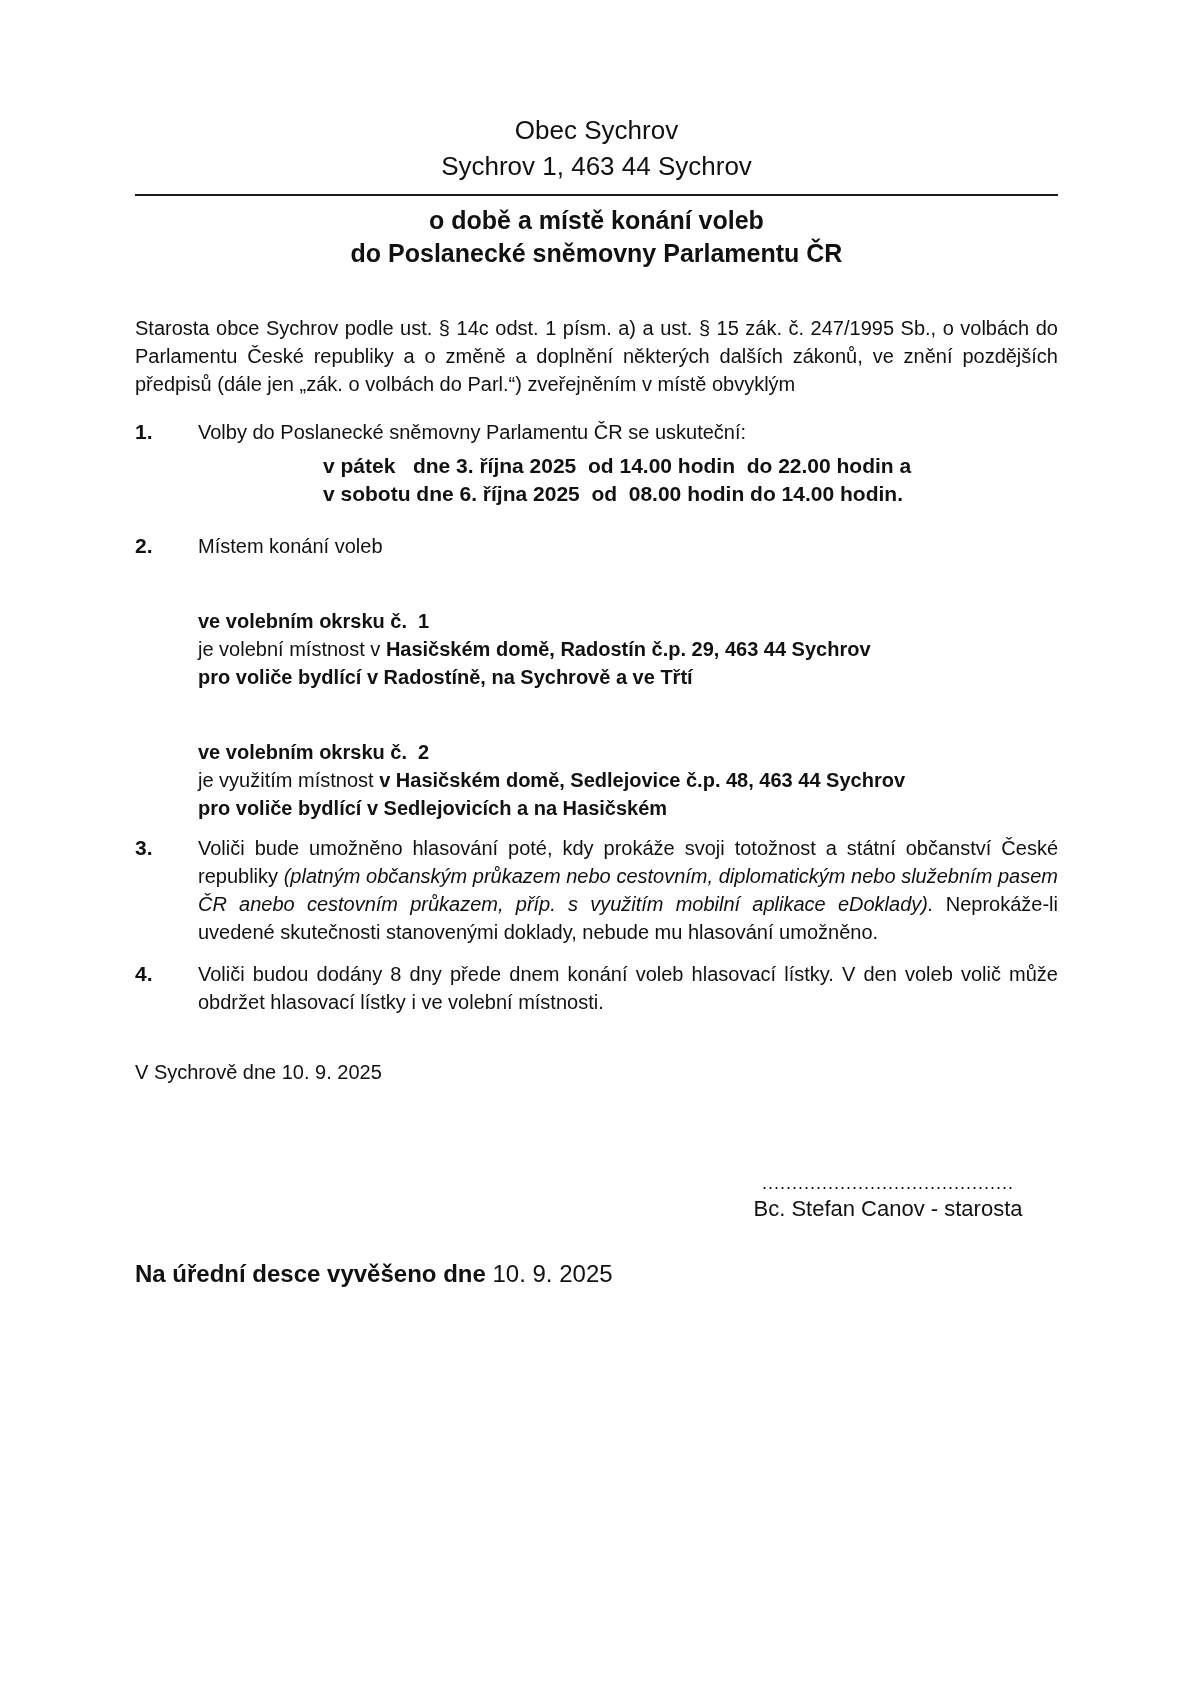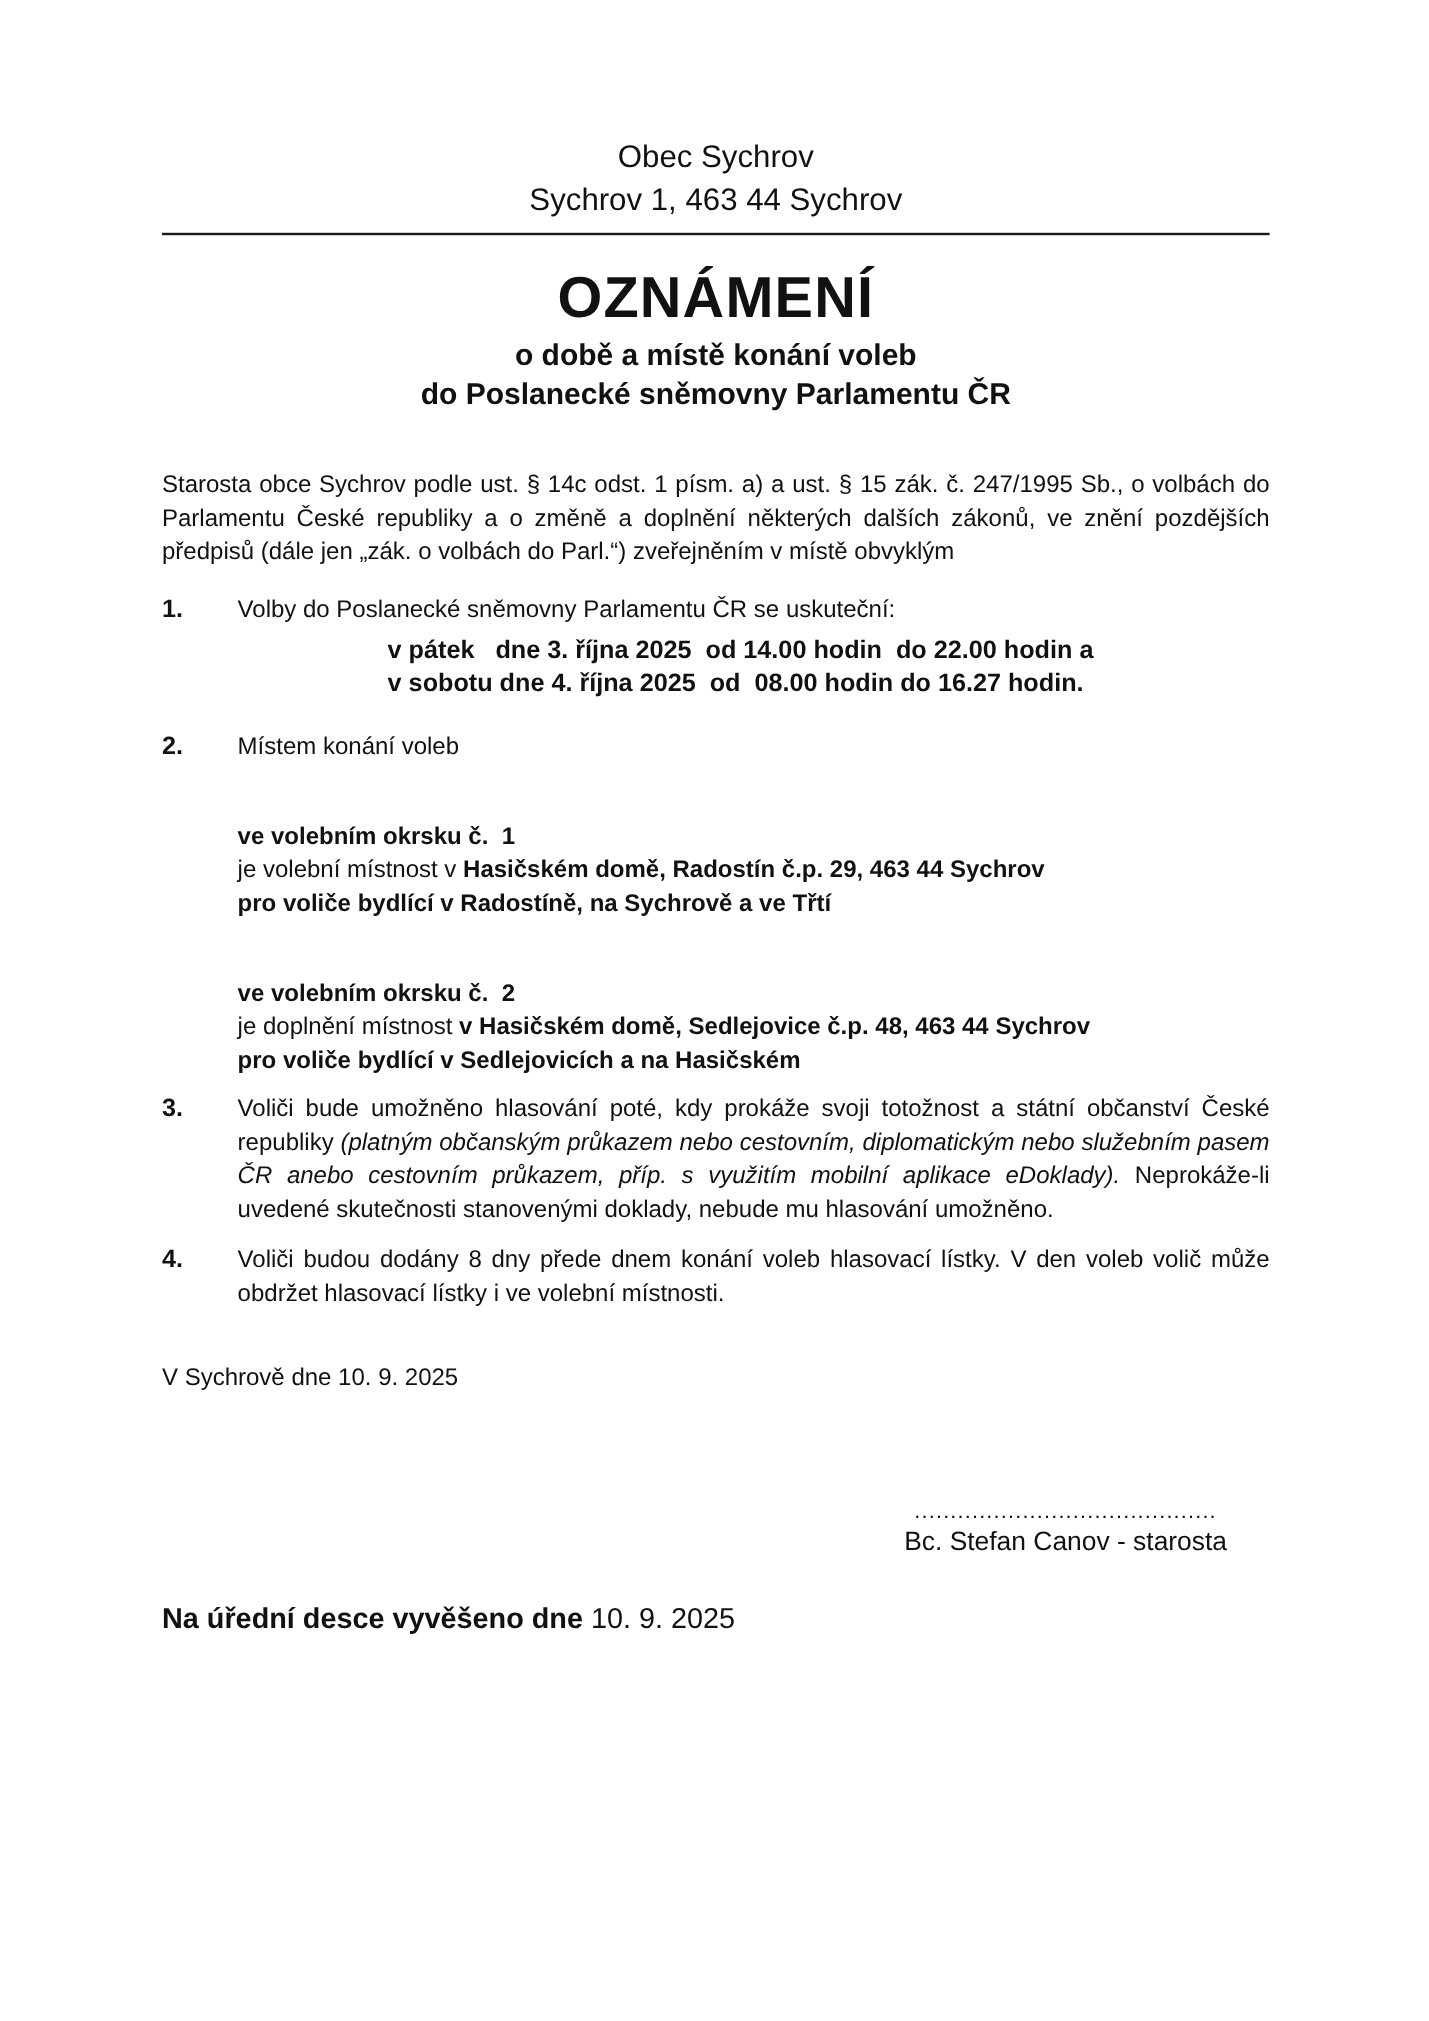--- a/index.html
+++ b/index.html
@@ -99,50 +99,49 @@
 
 <div class="page">
 
   <header class="doc-header">
     <div class="org">Obec Sychrov</div>
     <div class="addr">Sychrov 1, 463 44 Sychrov</div>
   </header>
 
   <hr class="rule">
 
-  <div class="title">OZNÁMENÍ</div>
   <div class="subtitle first">o době a místě konání voleb</div>
   <div class="subtitle">do Poslanecké sněmovny Parlamentu ČR</div>
 
   <p class="intro">Starosta obce Sychrov podle ust. § 14c odst. 1 písm. a) a ust. § 15 zák. č. 247/1995 Sb., o volbách do Parlamentu České republiky a o změně a doplnění některých dalších zákonů, ve znění pozdějších předpisů (dále jen „zák. o volbách do Parl.“) zveřejněním v místě obvyklým</p>
 
 
   <section class="num-item item1">
     <div class="num">1.</div>
     <div class="content">
       <div class="lead">Volby do Poslanecké sněmovny Parlamentu ČR se uskuteční:</div>
       <div class="schedule first">v pátek   dne 3. října 2025  od 14.00 hodin  do 22.00 hodin a</div>
-      <div class="schedule">v sobotu dne 4. října 2025  od  08.00 hodin do 16.27 hodin.</div>
+      <div class="schedule">v sobotu dne 6. října 2025  od  08.00 hodin do 14.00 hodin.</div>
     </div>
   </section>
 
   <section class="num-item item2">
     <div class="num">2.</div>
     <div class="content">
       <div class="lead">Místem konání voleb</div>
 
       <div class="district">
         <div class="d-title">ve volebním okrsku č.  1</div>
         <div class="d-room"><span>je volební místnost v </span><span class="b">Hasičském domě, Radostín č.p. 29, 463 44 Sychrov</span></div>
         <div class="d-voters b">pro voliče bydlící v Radostíně, na Sychrově a ve Třtí</div>
       </div>
 
       <div class="district">
         <div class="d-title">ve volebním okrsku č.  2</div>
-        <div class="d-room"><span>je doplnění místnost </span><span class="b">v Hasičském domě, Sedlejovice č.p. 48, 463 44 Sychrov</span></div>
+        <div class="d-room"><span>je využitím místnost </span><span class="b">v Hasičském domě, Sedlejovice č.p. 48, 463 44 Sychrov</span></div>
         <div class="d-voters b">pro voliče bydlící v Sedlejovicích a na Hasičském</div>
       </div>
     </div>
   </section>
 
   <section class="num-item item3">
     <div class="num">3.</div>
     <div class="content justify"><span>Voliči bude umožněno hlasování poté, kdy prokáže svoji totožnost a státní občanství České republiky </span><span class="seg-italic">(platným občanským průkazem nebo cestovním, diplomatickým nebo služebním pasem ČR anebo cestovním průkazem, příp. s využitím mobilní aplikace eDoklady).</span><span> Neprokáže-li uvedené skutečnosti stanovenými doklady, nebude mu hlasování umožněno.</span></div>
   </section>
 

